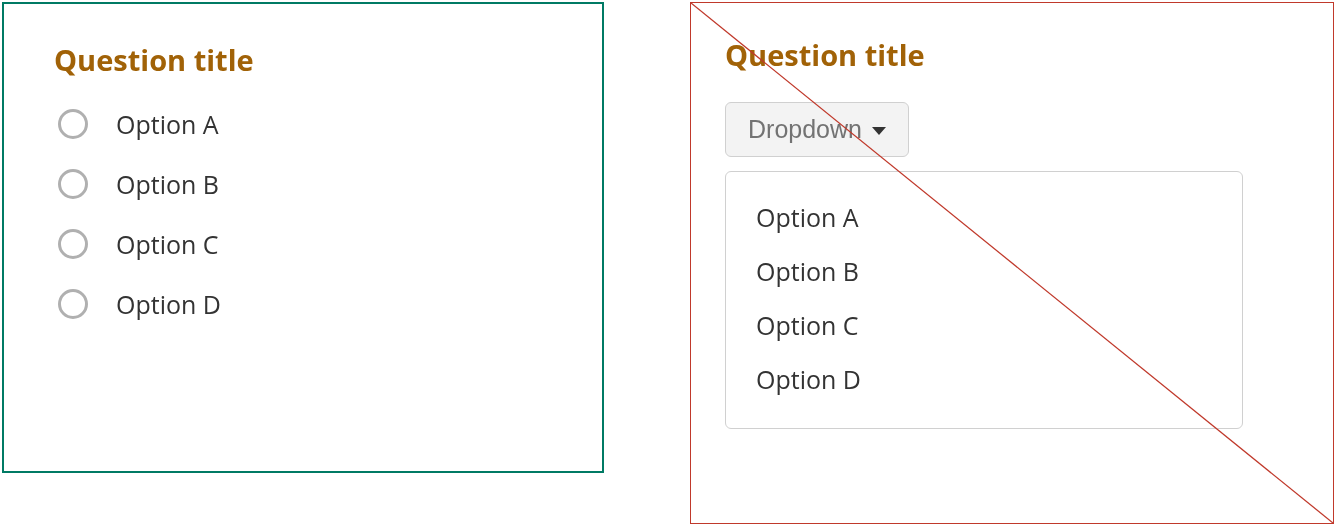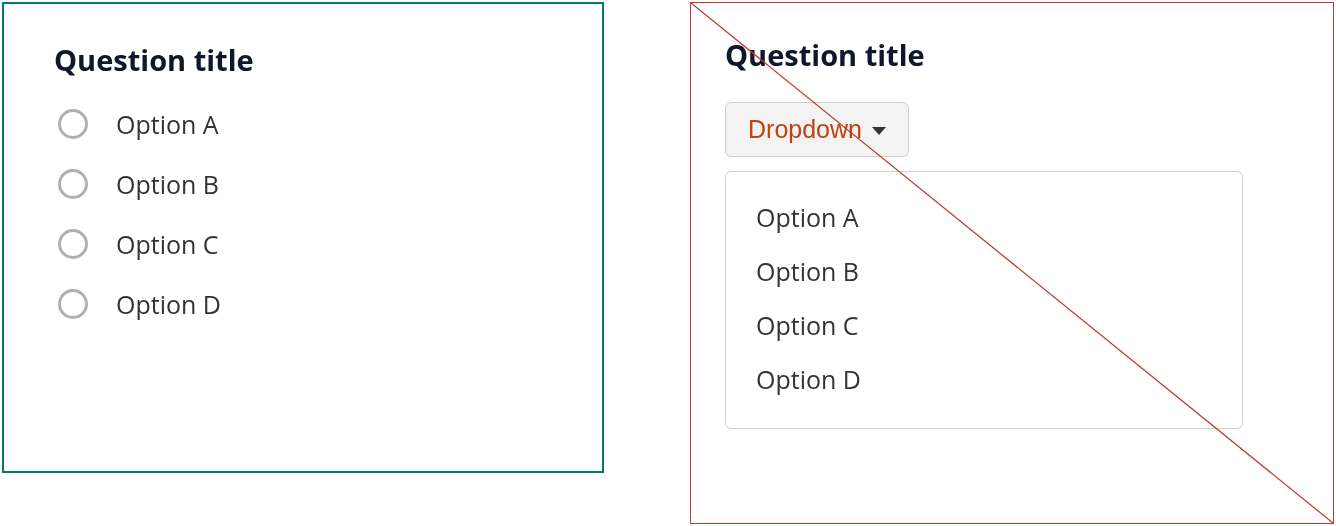--- a/index.html
+++ b/index.html
@@ -37,21 +37,21 @@
       position: absolute;
       top: 0;
       left: 0;
       width: 100%;
       height: 100%;
       pointer-events: none;
     }
     .title {
       font-size: 29px;
       font-weight: 700;
-      color: #0f172a;
+      color: #a16207;
       margin-bottom: 28px;
     }
     .radio-list {
       display: flex;
       flex-direction: column;
       gap: 26px;
       margin-left: 4px;
     }
     .radio-item {
       display: flex;
@@ -72,21 +72,21 @@
     }
     .dropdown-button {
       display: inline-flex;
       align-items: center;
       gap: 10px;
       padding: 12px 22px;
       background: #f3f3f3;
       border: 1px solid #d0d0d0;
       border-radius: 6px;
       font-size: 25px;
-      color: #c2410c;
+      color: #737373;
       cursor: pointer;
       margin-bottom: 14px;
     }
     .caret-down {
       width: 0;
       height: 0;
       border-left: 7px solid transparent;
       border-right: 7px solid transparent;
       border-top: 8px solid #333;
       margin-top: 3px;

